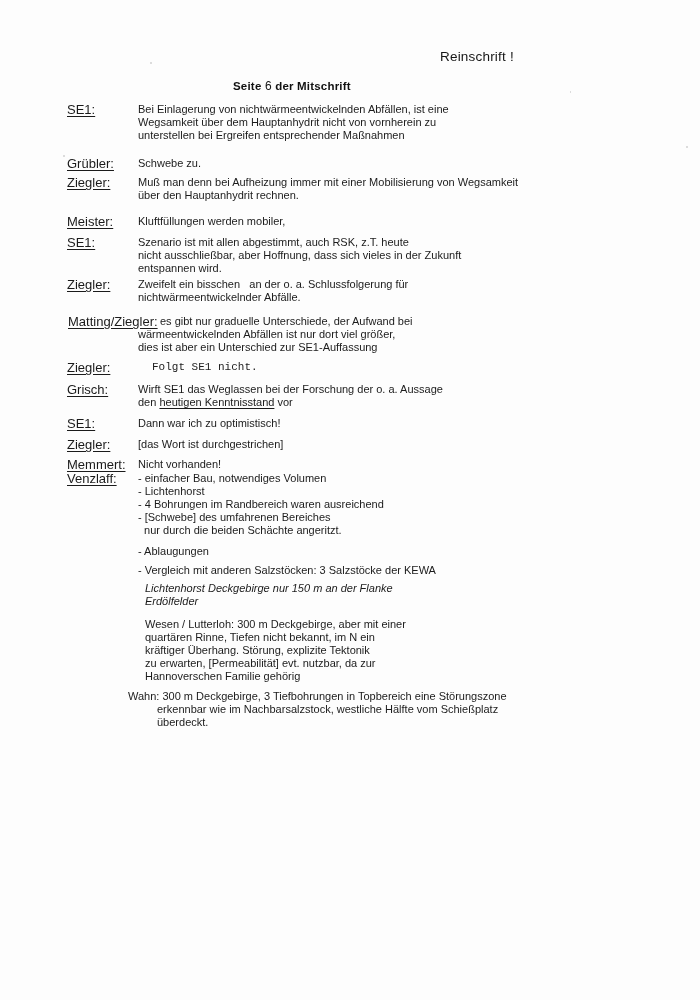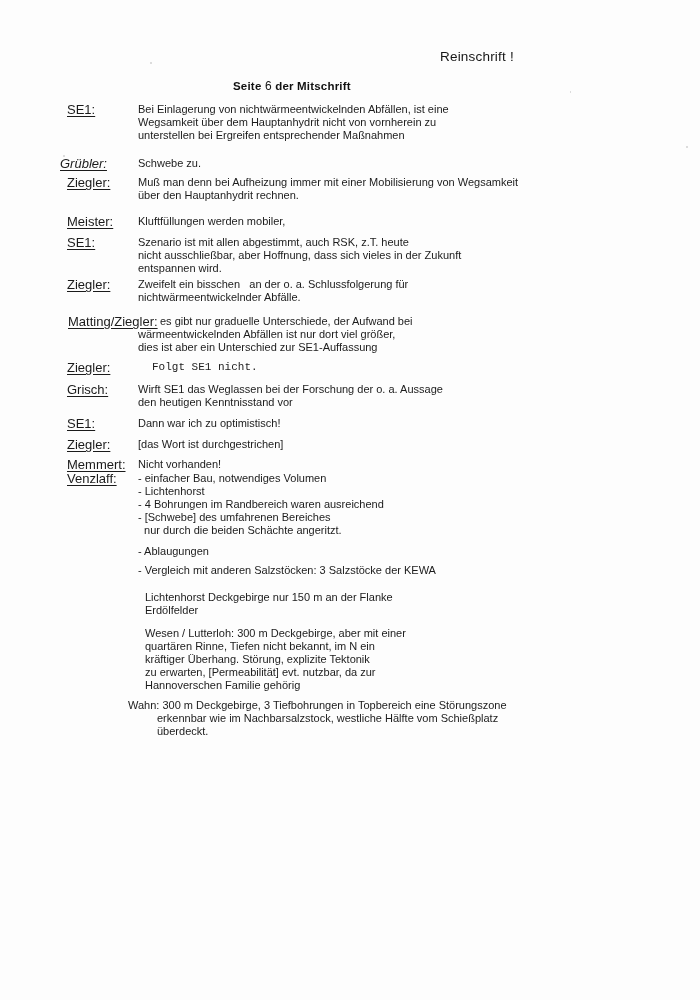--- a/index.html
+++ b/index.html
@@ -28,42 +28,42 @@
     font-size:13px;line-height:13px;
     text-decoration:underline;
     text-underline-offset:2px;
     white-space:pre;color:#1b1b1b;
   }
   .text{
     position:absolute;left:138px;top:0;width:470px;
     font-size:11px;line-height:13px;color:#1b1b1b;
   }
   .line{white-space:pre;min-height:13px;}
-  .u{text-underline-offset:2px;}
+  .u{text-decoration:underline;text-underline-offset:2px;}
   .block{margin:0;}
   .speck{position:absolute;border-radius:50%;background:#b9b9b9;opacity:.65;}
 </style>
 </head>
 <body>
 
 <div id="scan-page">
   <div class="annotation">Reinschrift !</div>
   <div class="doc-title"><span>Seite </span><span class="num">6</span><span> der Mitschrift</span></div>
 
   <div id="entries">
       <div class="entry" style="top: 103px;">
         <div class="speaker" style="left: 67px;">SE1:</div>
         <div class="text" style="left: 138px;">
           <div class="line">Bei Einlagerung von nichtwärmeentwickelnden Abfällen, ist eine</div>
           <div class="line">Wegsamkeit über dem Hauptanhydrit nicht von vornherein zu</div>
           <div class="line">unterstellen bei Ergreifen entsprechender Maßnahmen</div>
         </div>
       </div>
       <div class="entry" style="top: 157px;">
-        <div class="speaker" style="left: 60px; font-style: italic;">Grübler:</div>
+        <div class="speaker" style="left: 67px;">Grübler:</div>
         <div class="text" style="left: 138px;">
           <div class="line">Schwebe zu.</div>
         </div>
       </div>
       <div class="entry" style="top: 176px;">
         <div class="speaker" style="left: 67px;">Ziegler:</div>
         <div class="text" style="left: 138px;">
           <div class="line">Muß man denn bei Aufheizung immer mit einer Mobilisierung von Wegsamkeit</div>
           <div class="line">über den Hauptanhydrit rechnen.</div>
         </div>
@@ -137,21 +137,21 @@
             <div class="line">- 4 Bohrungen im Randbereich waren ausreichend</div>
             <div class="line">- [Schwebe] des umfahrenen Bereiches</div>
             <div class="line">&nbsp; nur durch die beiden Schächte angeritzt.</div>
           </div>
           <div class="block" style="margin-top: 8px; margin-left: 0px;">
             <div class="line">- Ablaugungen</div>
           </div>
           <div class="block" style="margin-top: 6px; margin-left: 0px;">
             <div class="line">- Vergleich mit anderen Salzstöcken: 3 Salzstöcke der KEWA</div>
           </div>
-          <div class="block" style="margin-top: 14px; margin-left: 7px;">
+          <div class="block" style="margin-top: 5px; margin-left: 7px; font-style: italic;">
             <div class="line">Lichtenhorst Deckgebirge nur 150 m an der Flanke</div>
             <div class="line">Erdölfelder</div>
           </div>
           <div class="block" style="margin-top: 10px; margin-left: 7px;">
             <div class="line">Wesen / Lutterloh: 300 m Deckgebirge, aber mit einer</div>
             <div class="line">quartären Rinne, Tiefen nicht bekannt, im N ein</div>
             <div class="line">kräftiger Überhang. Störung, explizite Tektonik</div>
             <div class="line">zu erwarten, [Permeabilität] evt. nutzbar, da zur</div>
             <div class="line">Hannoverschen Familie gehörig</div>
           </div>

